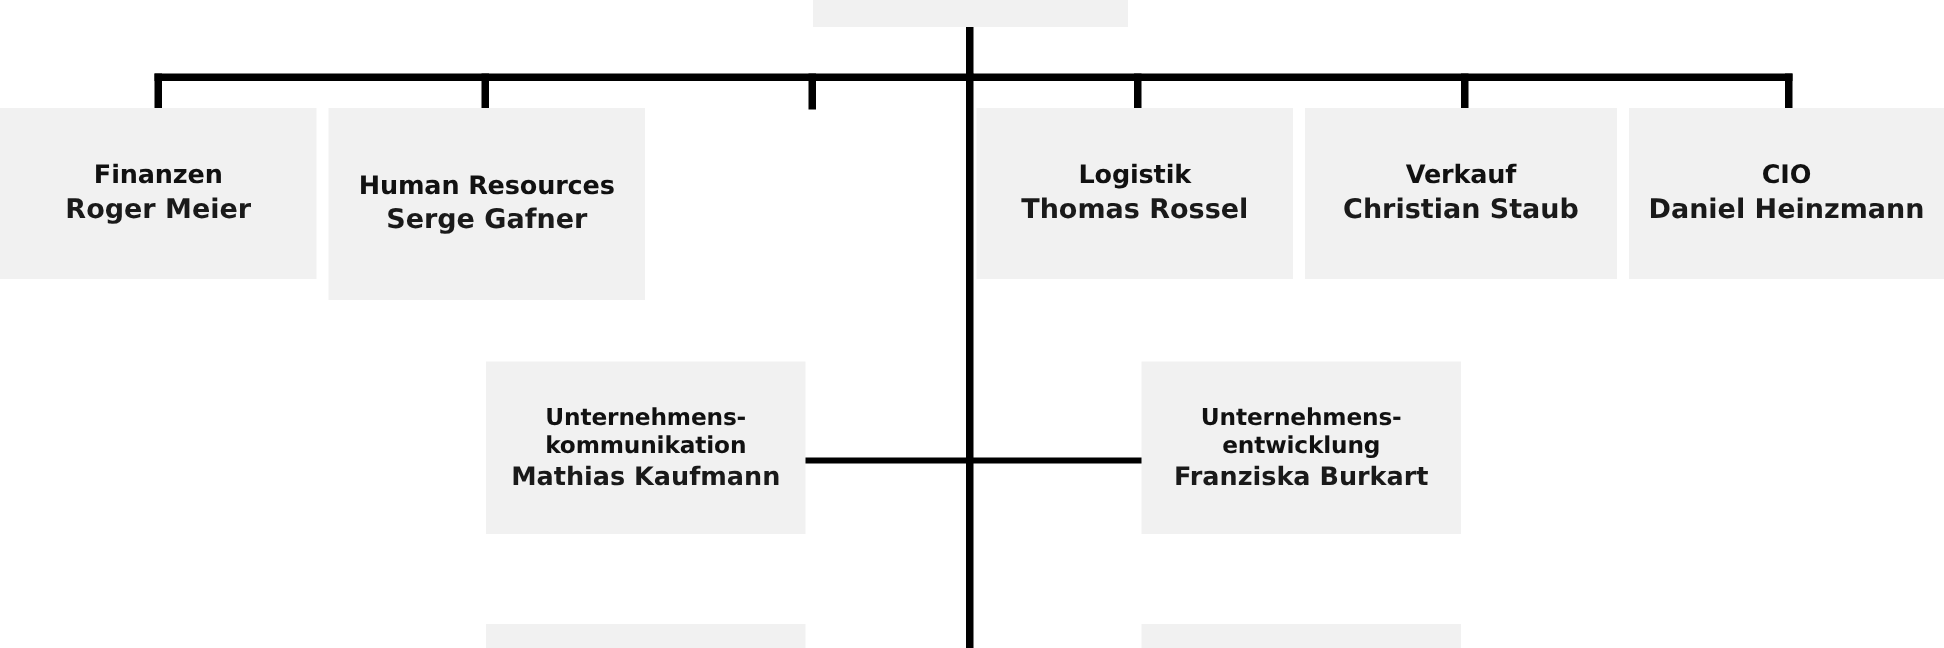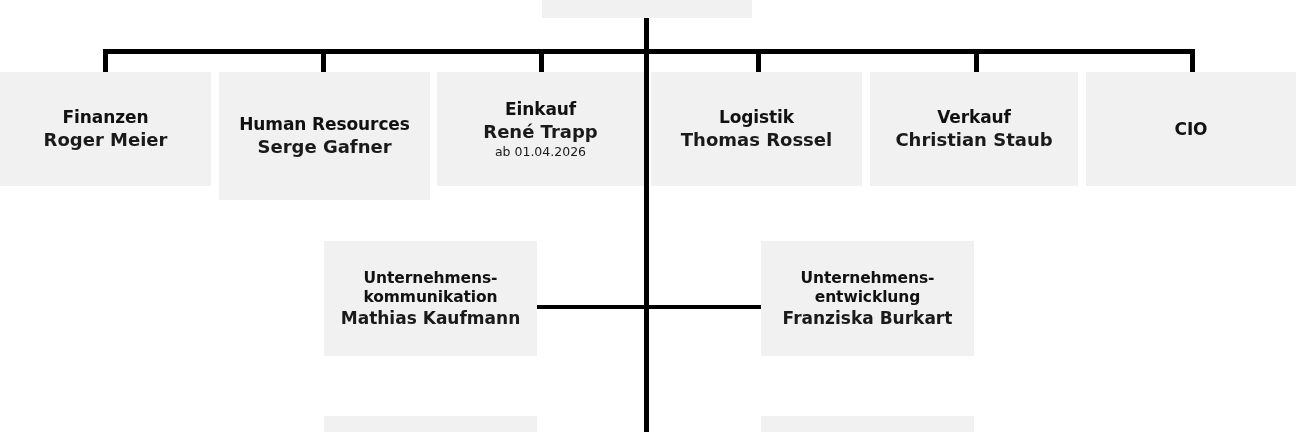--- a/index.html
+++ b/index.html
@@ -87,38 +87,34 @@
   <div class="node-box" style="left:0px; top:72px; width:211px; height:114px;">
     <div class="node-title">Finanzen</div>
     <div class="node-person">Roger Meier</div>
   </div>
 
   <div class="node-box" style="left:219px; top:72px; width:211px; height:128px;">
     <div class="node-title">Human Resources</div>
     <div class="node-person">Serge Gafner</div>
   </div>
 
-  <div class="node-box" style="left:437px; top:72px; width:207px; height:114px;">
-    <div class="node-title">Einkauf</div>
-    <div class="node-person">René Trapp</div>
-    <div class="node-note">ab 01.04.2026</div>
-  </div>
 
   <div class="node-box" style="left:651px; top:72px; width:211px; height:114px;align-items:center;">
     <div class="node-title">Logistik</div>
     <div class="node-person">Thomas Rossel</div>
   </div>
 
   <div class="node-box" style="left:870px; top:72px; width:208px; height:114px;">
     <div class="node-title">Verkauf</div>
     <div class="node-person">Christian Staub</div>
   </div>
 
   <div class="node-box" style="left:1086px; top:72px; width:210px; height:114px;">
     <div class="node-title">CIO</div>
+    <div class="node-person">Daniel Heinzmann</div>
   </div>
 
   <div class="node-box staff-box" style="left:324px; top:241px; width:213px; height:115px;">
     <div class="node-title">Unternehmens-</div>
     <div class="node-title">kommunikation</div>
     <div class="node-person">Mathias Kaufmann</div>
   </div>
 
   <div class="node-box staff-box" style="left:761px; top:241px; width:213px; height:115px;">
     <div class="node-title">Unternehmens-</div>

